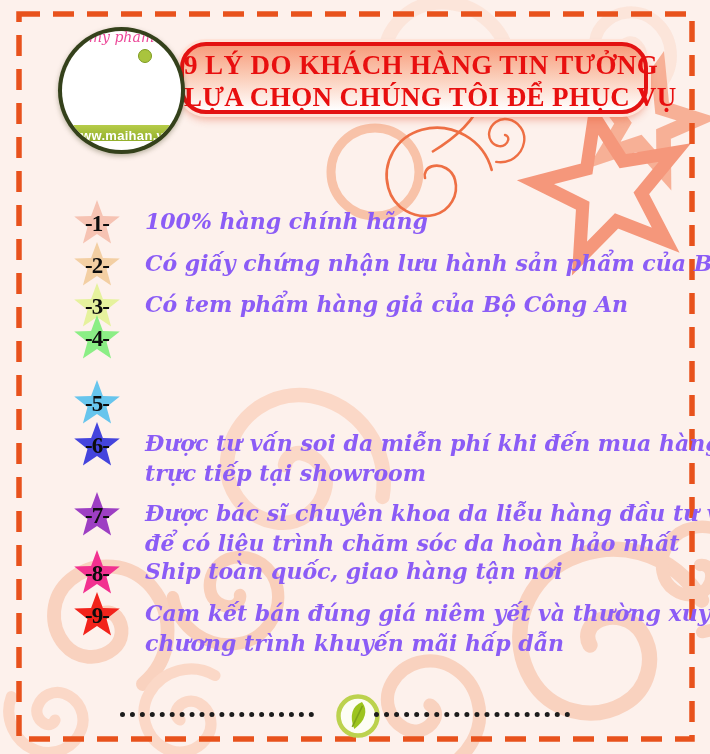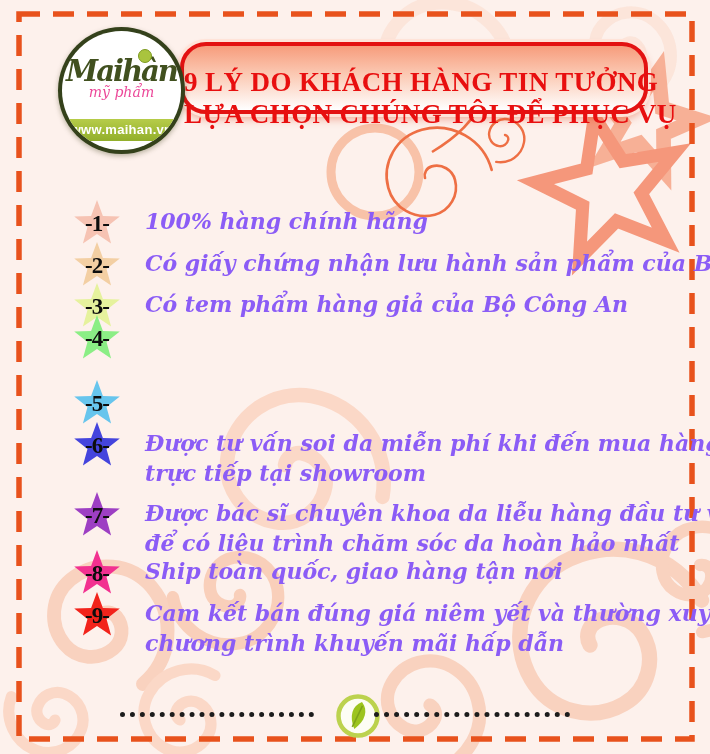--- a/index.html
+++ b/index.html
@@ -9,32 +9,32 @@
   }
   .bg-svg{position:absolute;left:0;top:0;z-index:0;}
 
   
   .logo{position:absolute;left:58px;top:27px;width:127px;height:127px;border-radius:50%;
     background:#34411b;z-index:5;box-shadow:0 2px 5px rgba(60,60,20,.35);}
   .logo-inner{position:absolute;inset:4px;border-radius:50%;background:#fff;overflow:hidden;text-align:center;}
   .logo-script{margin-top:25px;font-family:"DejaVu Serif",serif;font-style:italic;font-weight:bold;
     font-size:29px;color:#41501f;letter-spacing:-2px;line-height:30px;}
   .logo-sub{font-family:"DejaVu Serif",serif;font-style:italic;font-size:14px;color:#ec4899;margin-top:-2px;}
-  .logo-band{position:absolute;left:0;right:0;bottom:9px;height:22px;
+  .logo-band{position:absolute;left:0;right:0;bottom:9px;height:16px;
     background:linear-gradient(#b6cc49,#92af2b);color:#fff;
     font:bold 13px/22px "Liberation Sans",sans-serif;letter-spacing:.3px;}
   .logo-dot{position:absolute;top:18px;left:76px;width:12px;height:12px;border-radius:50%;
     background:#a9c43e;border:1px solid #7d9a20;}
 
   
   .banner{position:absolute;left:180px;top:42px;width:468px;height:72px;
     border:4px solid #e31212;border-radius:26px;
     background:linear-gradient(180deg,#f79c7c 0%,#fbcdb8 48%,#ffffff 100%);
     box-shadow:0 0 0 3px #ffe3d8, 0 5px 9px rgba(226,78,40,.45);
-    z-index:4;text-align:left;padding-top:20px;box-sizing:border-box;}
+    z-index:4;text-align:left;padding-top:3px;box-sizing:border-box;}
   .banner .t{font-family:"Liberation Serif",serif;font-weight:700;font-size:27px;line-height:32px;
     color:#e80f0f;letter-spacing:.4px;white-space:nowrap;}
 
   
   .row{position:absolute;left:73px;display:flex;z-index:3;}
   .r1{top:198px}.r2{top:240px}.r3{top:281px}.r4{top:313px}.r5{top:378px}
   .r6{top:420px}.r7{top:490px}.r8{top:548px}.r9{top:590px}
   .star{position:relative;width:48px;height:50px;flex:0 0 48px;}
   .star svg{position:absolute;left:0;top:0;}
   .num{position:absolute;inset:0;display:flex;align-items:center;justify-content:center;
@@ -81,21 +81,20 @@
     <use href="#sp" transform="translate(700,565) scale(0.95) rotate(80)" stroke="#f9d2bf" stroke-width="13"></use>
     <use href="#sp" transform="translate(430,705) scale(1.1) rotate(120)" stroke="#f9d2bf" stroke-width="12"></use>
     <use href="#sp" transform="translate(180,720) scale(0.8) rotate(-60)" stroke="#fbd8c7" stroke-width="14"></use>
     <use href="#sp" transform="translate(55,720) scale(0.7) rotate(200)" stroke="#fbd8c7" stroke-width="16"></use>
 
     <rect x="19" y="14" width="673" height="725" fill="none" stroke="#e8521c" stroke-width="5.5" stroke-dasharray="21 13"></rect>
   </svg>
 
   <div class="logo">
     <div class="logo-inner">
-      <div class="logo-script">Maihân</div>
       <div class="logo-sub">mỹ phẩm</div>
       <span class="logo-dot"></span>
       <div class="logo-band">www.maihan.vn</div>
     </div>
   </div>
 
   <div class="banner">
     <div class="t">9 LÝ DO KHÁCH HÀNG TIN TƯỞNG</div>
     <div class="t">LỰA CHỌN CHÚNG TÔI ĐỂ PHỤC VỤ</div>
   </div>

